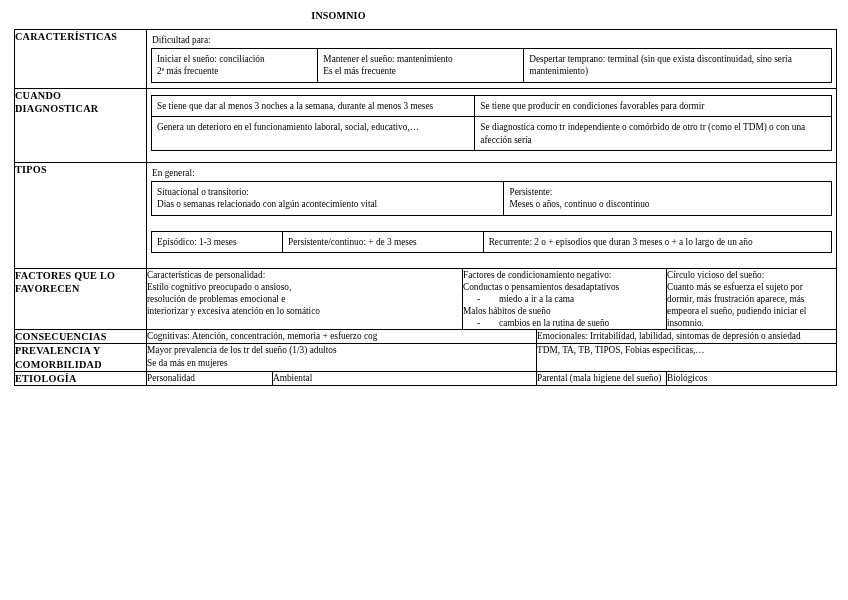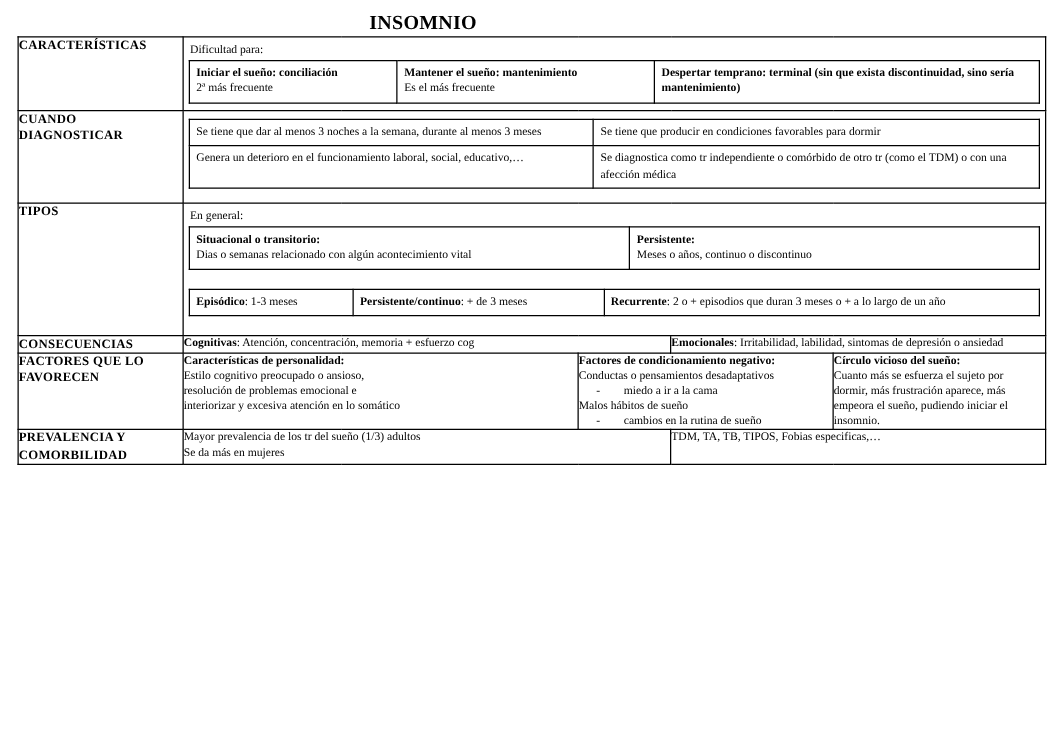--- a/index.html
+++ b/index.html
@@ -22,21 +22,21 @@
     background: #ffffff;
   }
 
   
   .doc-title {
     position: absolute;
     left: 0;
     top: 10px;
     width: 677px;
     text-align: center;
-    font-size: 16px;
+    font-size: 10px;
     font-weight: bold;
     letter-spacing: 0.2px;
   }
 
   
   table.main {
     position: absolute;
     left: 14px;
     top: 29px;
     width: 822px;
@@ -79,21 +79,21 @@
   }
   .lead {
     padding: 4px 5px 2px 5px;
     line-height: 1.3;
   }
   .tail {
     padding: 3px 5px 4px 5px;
     line-height: 1.3;
   }
   .u { }
-  .b { font-weight: bold; }
+  .b { font-weight: normal; }
   .spacer-sm { height: 6px; }
   .gapline { height: 10px; }
   .bullet {
     display: block;
     padding-left: 14px;
     text-indent: 0;
   }
   .bullet .dash {
     display: inline-block;
     width: 22px;
@@ -164,21 +164,21 @@
                 <col style="width:311px">
                 <col style="width:343px">
               </colgroup>
               <tbody>
                 <tr>
                   <td>Se tiene que dar al menos 3 noches a la semana, durante al menos 3 meses</td>
                   <td>Se tiene que producir en condiciones favorables para dormir</td>
                 </tr>
                 <tr>
                   <td>Genera un deterioro en el funcionamiento laboral, social, educativo,…</td>
-                  <td>Se diagnostica como tr independiente o comórbido de otro tr (como el TDM) o con una afección médica</td>
+                  <td>Se diagnostica como tr independiente o comórbido de otro tr (como el TDM) o con una afección sería</td>
                 </tr>
               </tbody>
             </table>
           </div>
           <div class="spacer-sm"></div>
         </td>
       </tr>
 
       <tr>
         <td class="rowlabel">TIPOS</td>
@@ -223,30 +223,20 @@
                     <span class="b">Persistente/continuo</span><span>: + de 3 meses</span>
                   </td>
                   <td class="nowrap-cell">
                     <span class="b">Recurrente</span><span>: 2 o + episodios que duran 3 meses o + a lo largo de un año</span>
                   </td>
                 </tr>
               </tbody>
             </table>
           </div>
           <div class="gapline"></div>
-        </td>
-      </tr>
-
-      <tr>
-        <td class="rowlabel">CONSECUENCIAS</td>
-        <td colspan="3" class="cellpad">
-          <span class="b">Cognitivas</span><span>: Atención, concentración, memoria + esfuerzo cog</span>
-        </td>
-        <td colspan="2" class="cellpad">
-          <span class="b">Emocionales</span><span>: Irritabilidad, labilidad, sintomas de depresión o ansiedad</span>
         </td>
       </tr>
 
       <tr>
         <td class="rowlabel">FACTORES QUE LO FAVORECEN</td>
         <td colspan="2" class="cellpad">
           <span class="b">Características de personalidad:</span><br>
           <span>Estilo cognitivo preocupado o ansioso,</span><br>
           <span>resolución de problemas emocional e</span><br>
           <span>interiorizar y excesiva atención en lo somático</span>
@@ -261,23 +251,40 @@
         <td class="cellpad">
           <span class="b">Círculo vicioso del sueño:</span><br>
           <span>Cuanto más se esfuerza el sujeto por</span><br>
           <span>dormir, más frustración aparece, más</span><br>
           <span>empeora el sueño, pudiendo iniciar el</span><br>
           <span>insomnio.</span>
         </td>
       </tr>
 
       <tr>
+        <td class="rowlabel">CONSECUENCIAS</td>
+        <td colspan="3" class="cellpad">
+          <span class="b">Cognitivas</span><span>: Atención, concentración, memoria + esfuerzo cog</span>
+        </td>
+        <td colspan="2" class="cellpad">
+          <span class="b">Emocionales</span><span>: Irritabilidad, labilidad, sintomas de depresión o ansiedad</span>
+        </td>
+      </tr>
+
+      <tr>
         <td class="rowlabel">PREVALENCIA Y COMORBILIDAD</td>
         <td colspan="3" class="cellpad" style="white-space:pre-line">Mayor prevalencia de los tr del sueño (1/3) adultos
 Se da más en mujeres</td>
         <td colspan="2" class="cellpad">TDM, TA, TB, TIPOS, Fobias especificas,…</td>
       </tr>
 
+      <tr>
+        <td class="rowlabel">ETIOLOGÍA</td>
+        <td class="cellpad">Personalidad</td>
+        <td colspan="2" class="cellpad">Ambiental</td>
+        <td class="cellpad">Parental (mala higiene del sueño)</td>
+        <td class="cellpad">Biológicos</td>
+      </tr>
 
     </tbody>
   </table>
 
 </div>
 
 </body></html>

